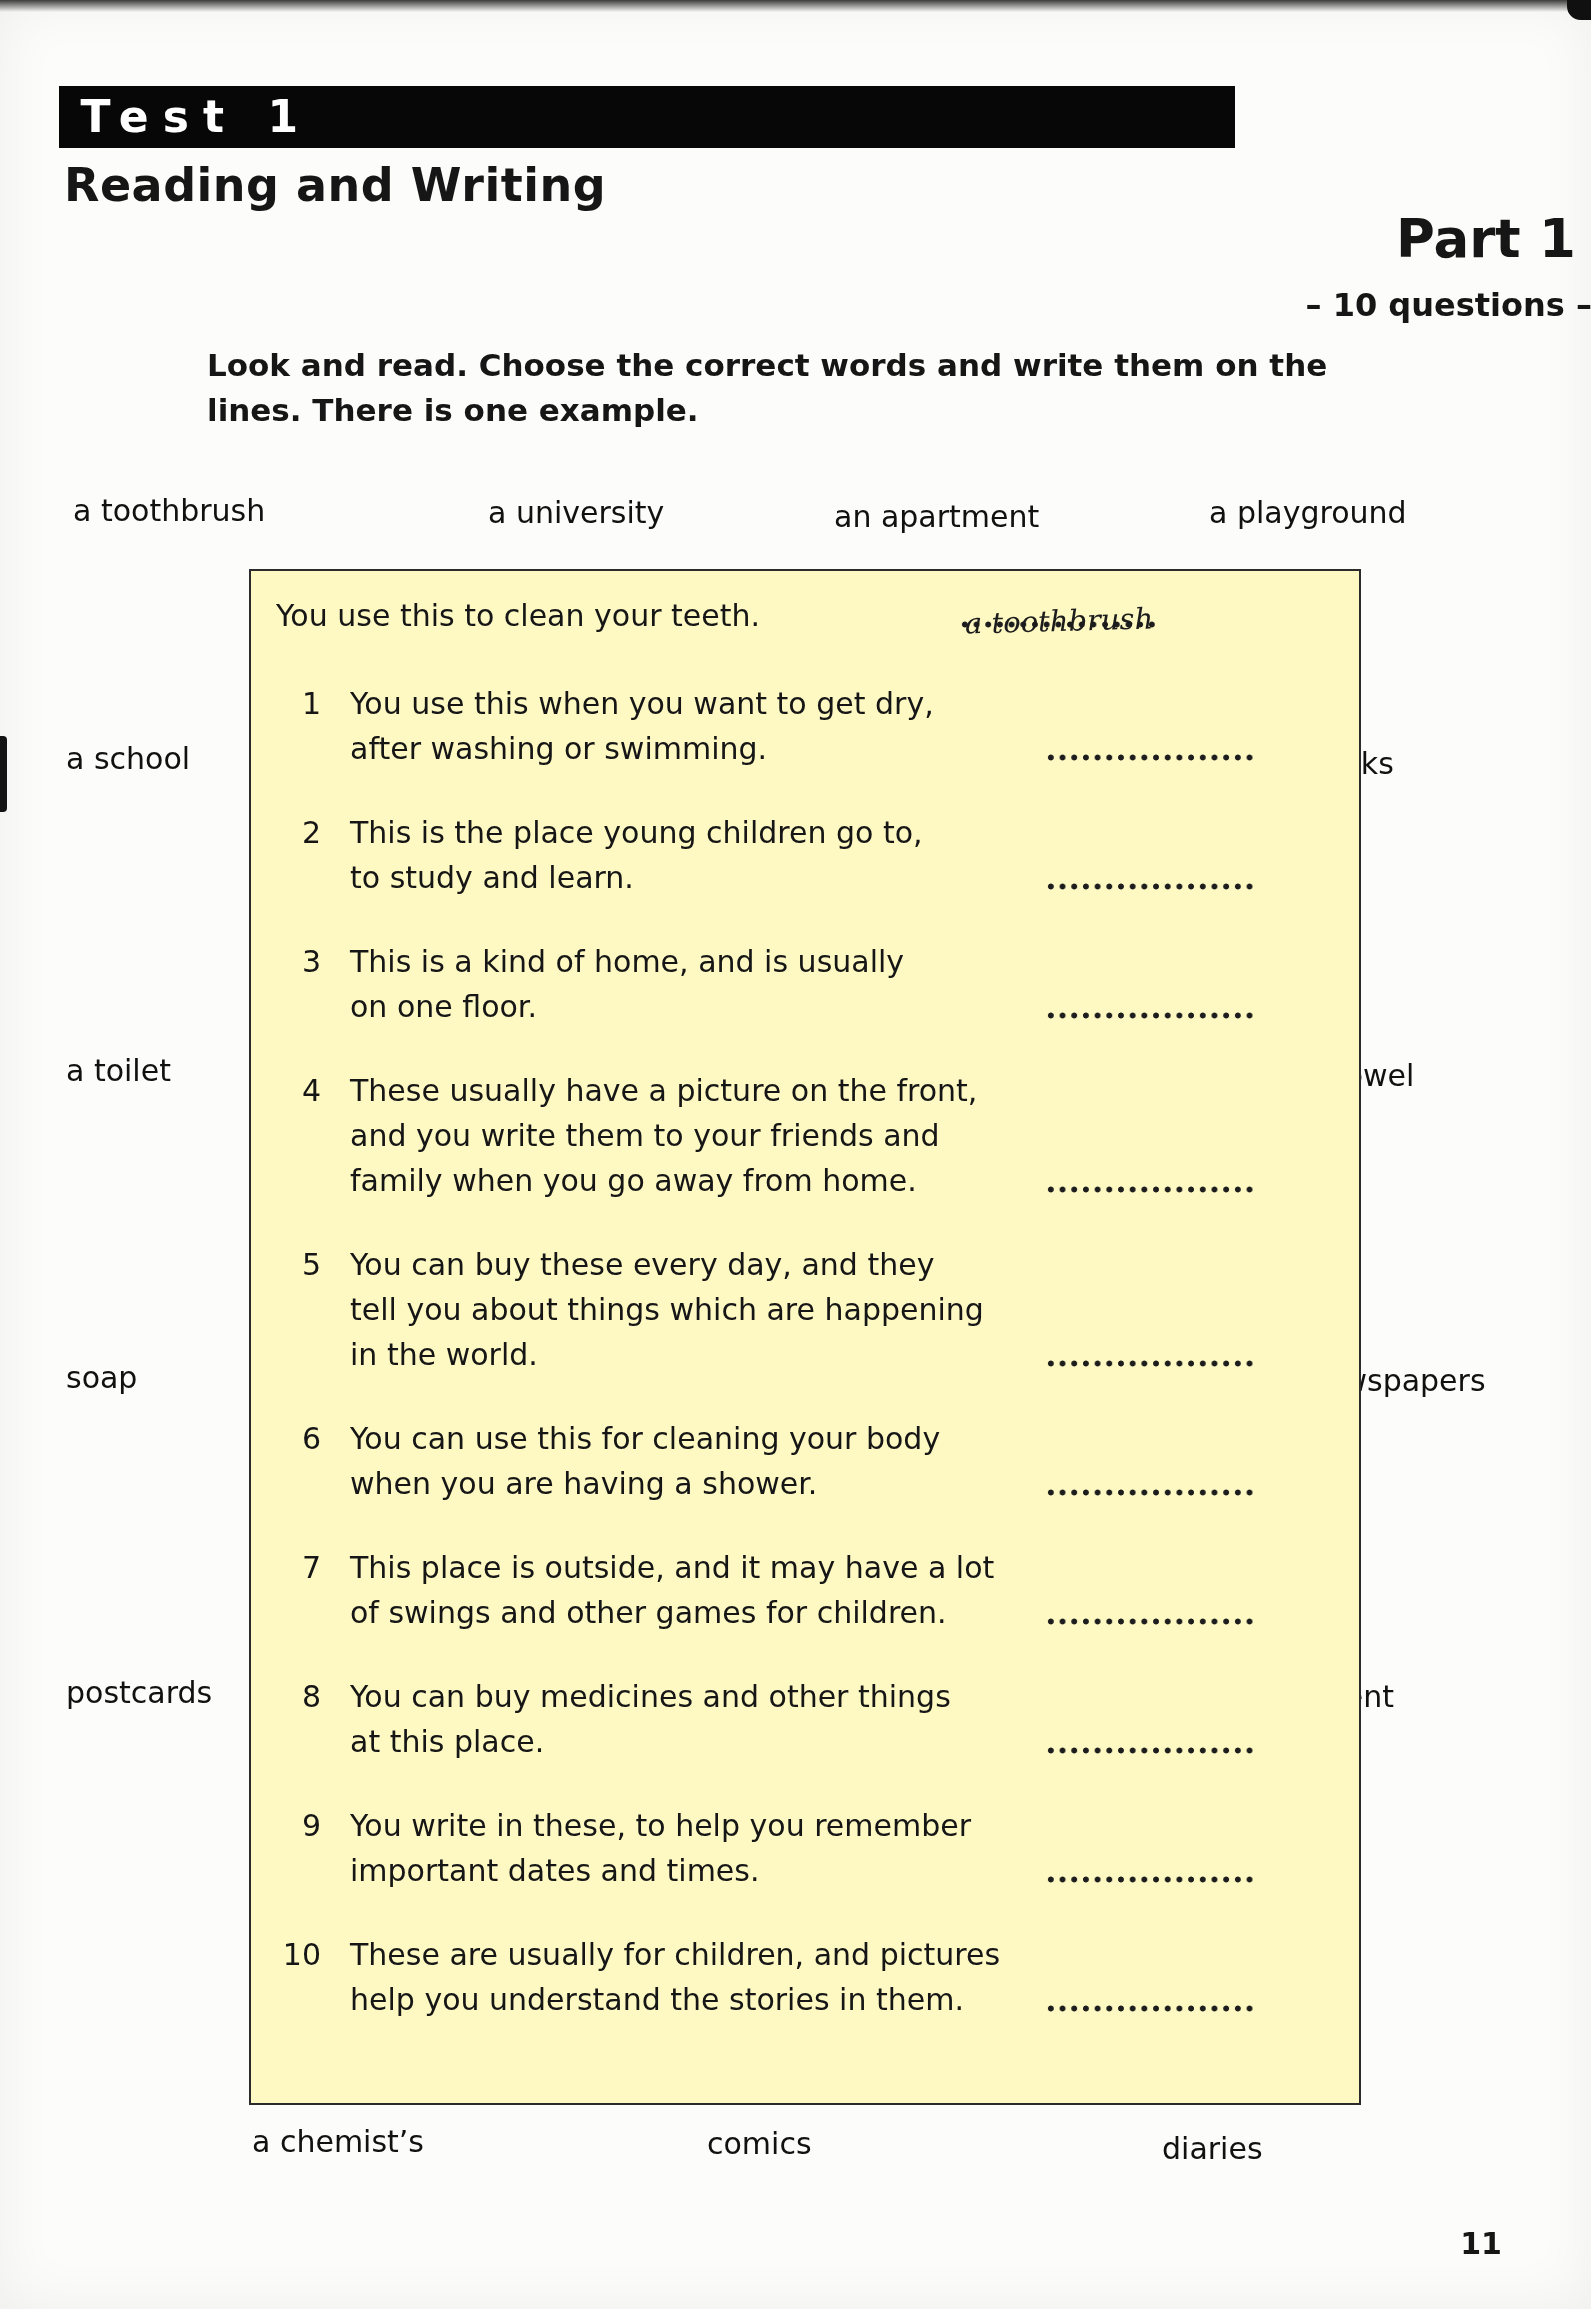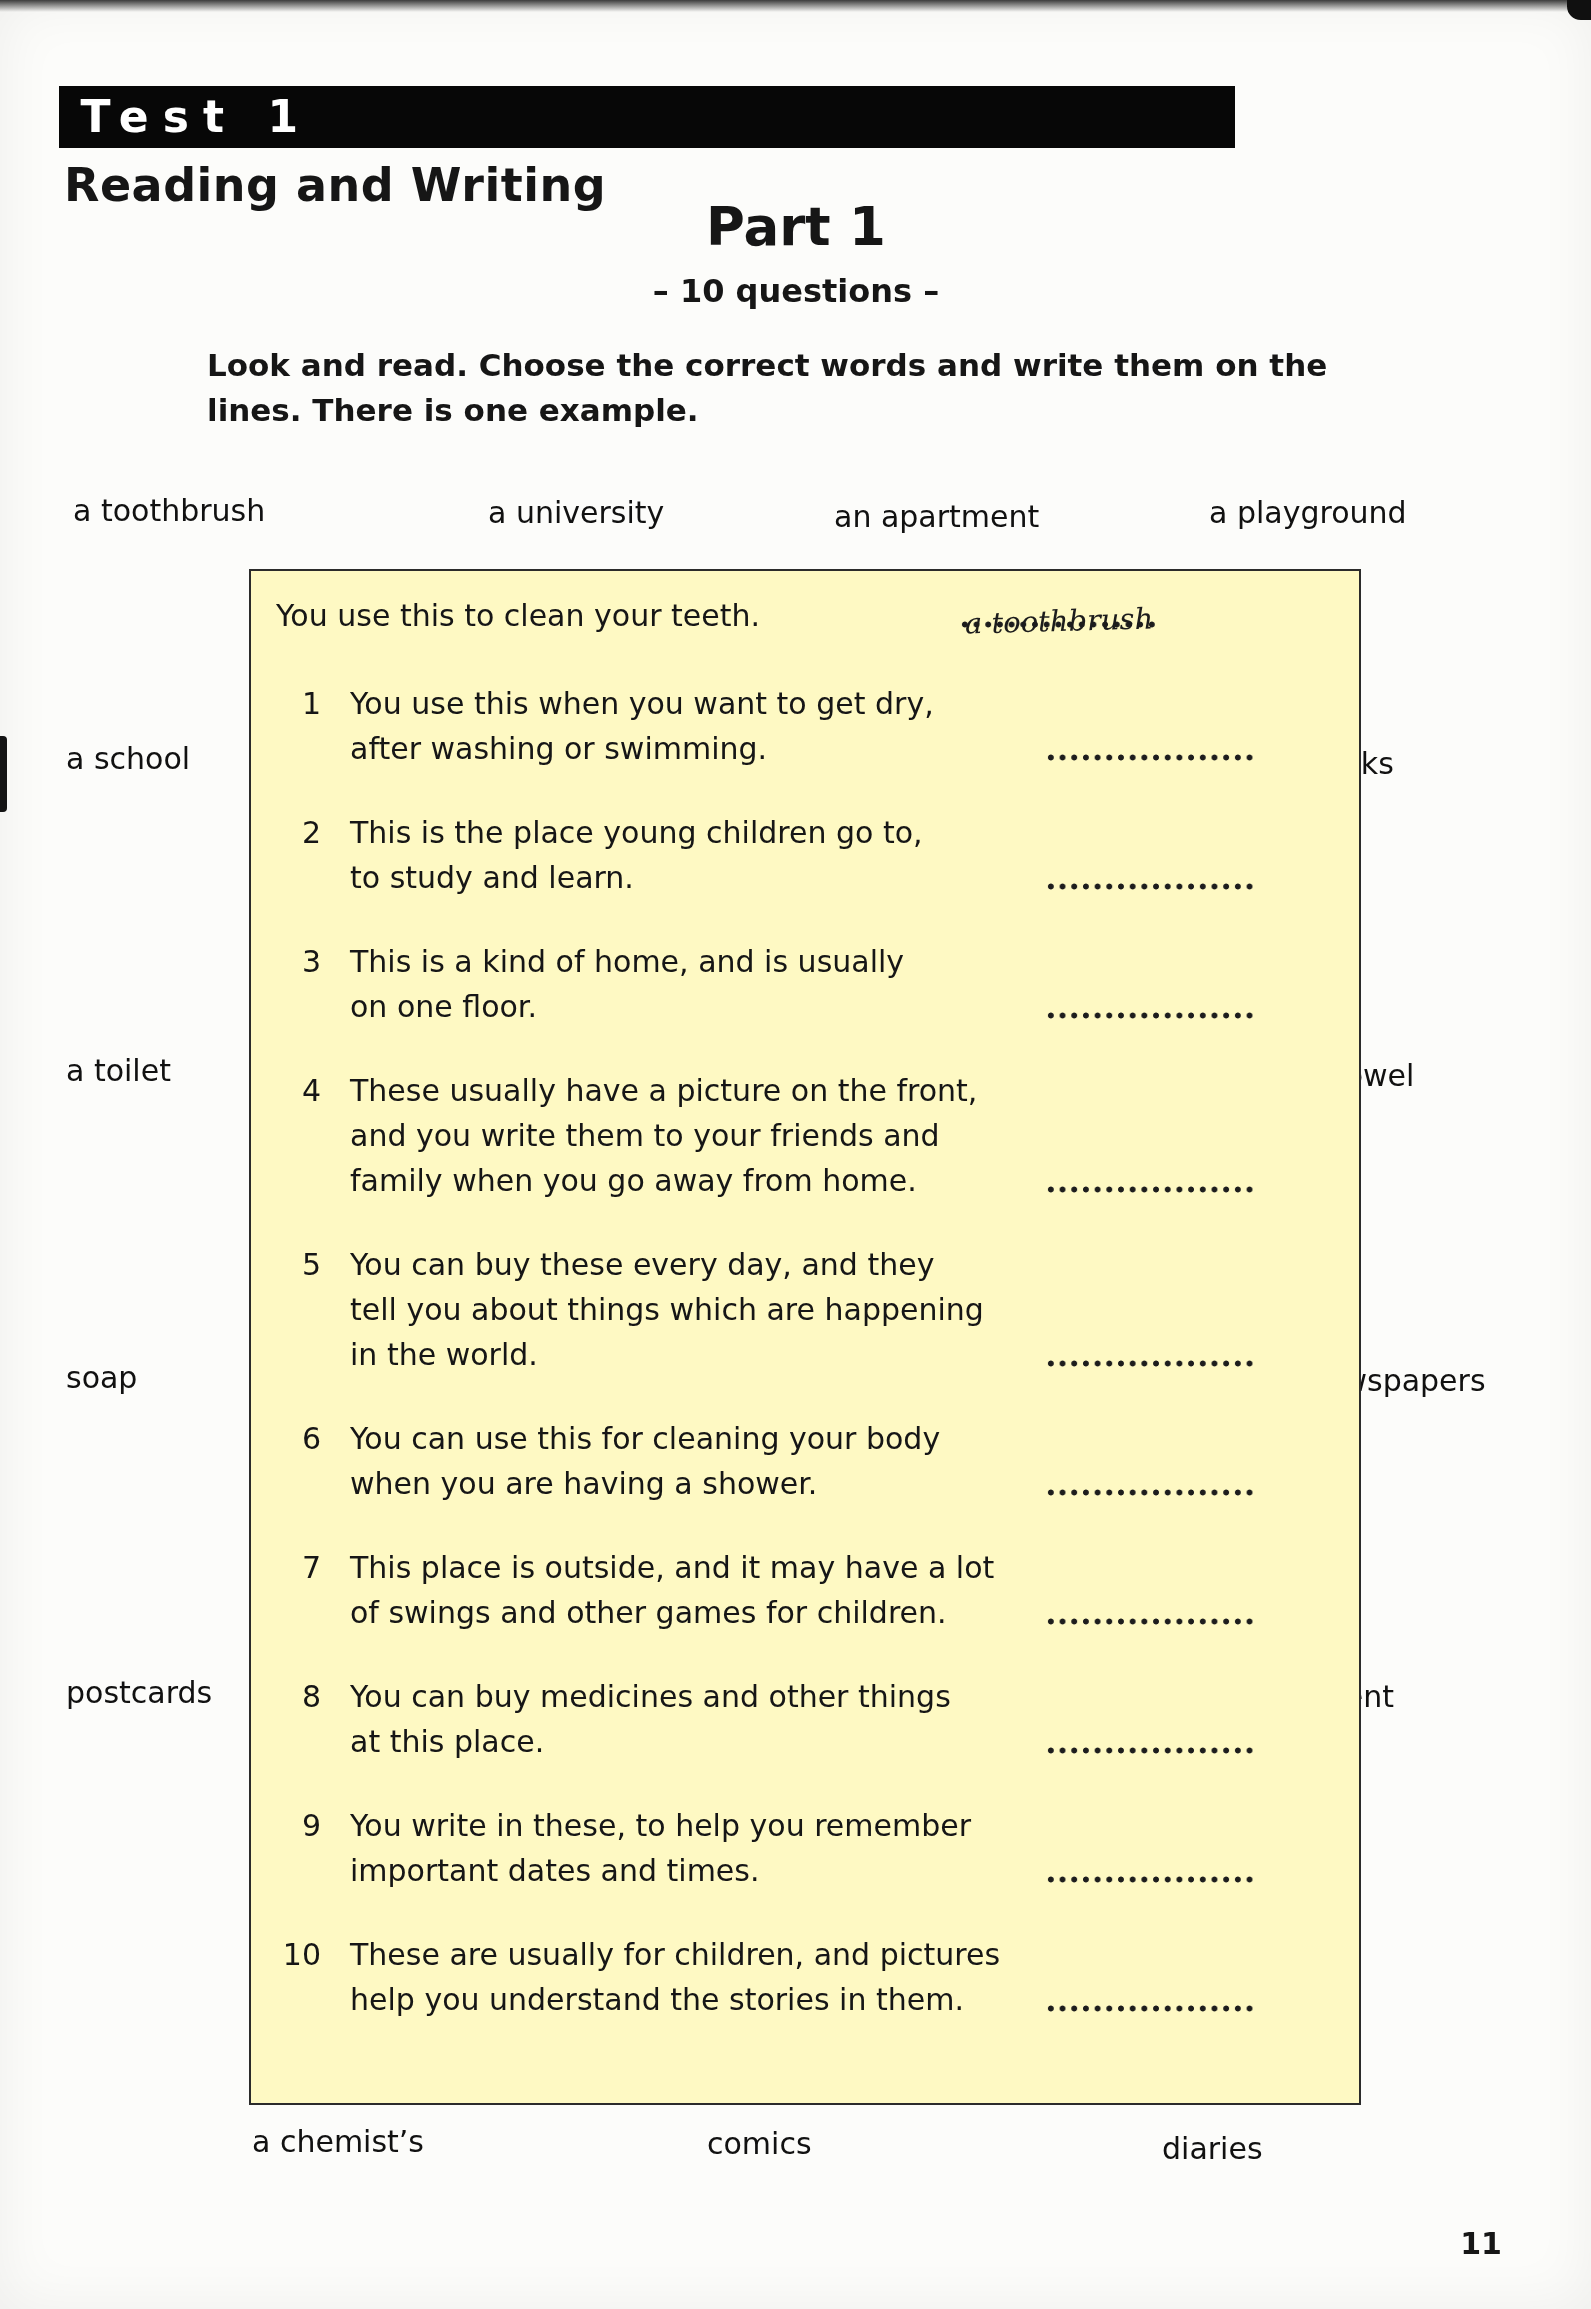--- a/index.html
+++ b/index.html
@@ -38,22 +38,22 @@
     color: #ffffff; font-weight: bold; font-size: 44px;
     letter-spacing: 0.32em; padding-left: 21.5px; line-height: 1;
   }
   .section-title {
     position: absolute; left: 64px; top: 158px; margin: 0;
     font-size: 46px; font-weight: bold; letter-spacing: 0.5px;
   }
   .part-block {
     position: absolute; left: 0; top: 193px; width: 1592px; text-align: center;
   }
-  .part-title { margin: 4px; font-size: 53px; font-weight: bold; line-height: 1.15; }
-  .question-count { margin-top: 14px; font-size: 32px; font-weight: bold; }
+  .part-title { margin: 16px; font-size: 53px; font-weight: bold; line-height: 1.15; text-align: right; }
+  .question-count { margin-top: 14px; font-size: 32px; font-weight: bold; text-align: right; }
   .instructions {
     position: absolute; left: 207px; top: 343px; width: 1161px; margin: 0;
     font-size: 31px; font-weight: bold; line-height: 1.45; white-space: pre-line;
   }
 
   
   .word {
     position: absolute; font-size: 30px; color: #111; white-space: nowrap;
   }
 

